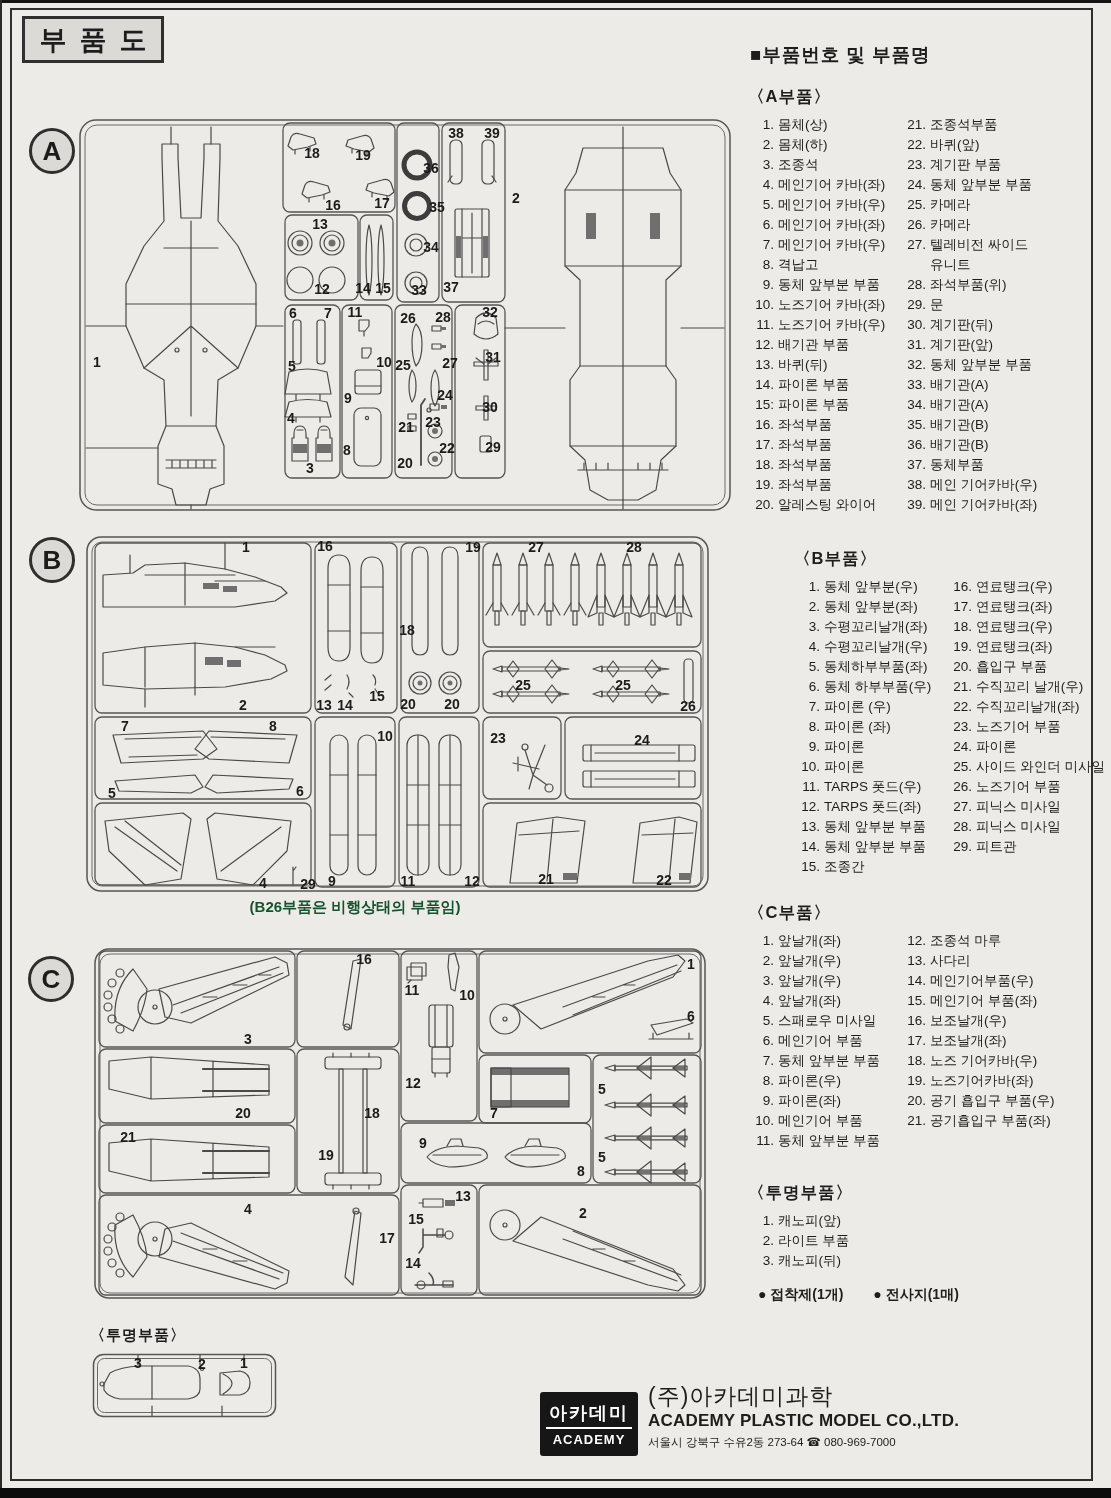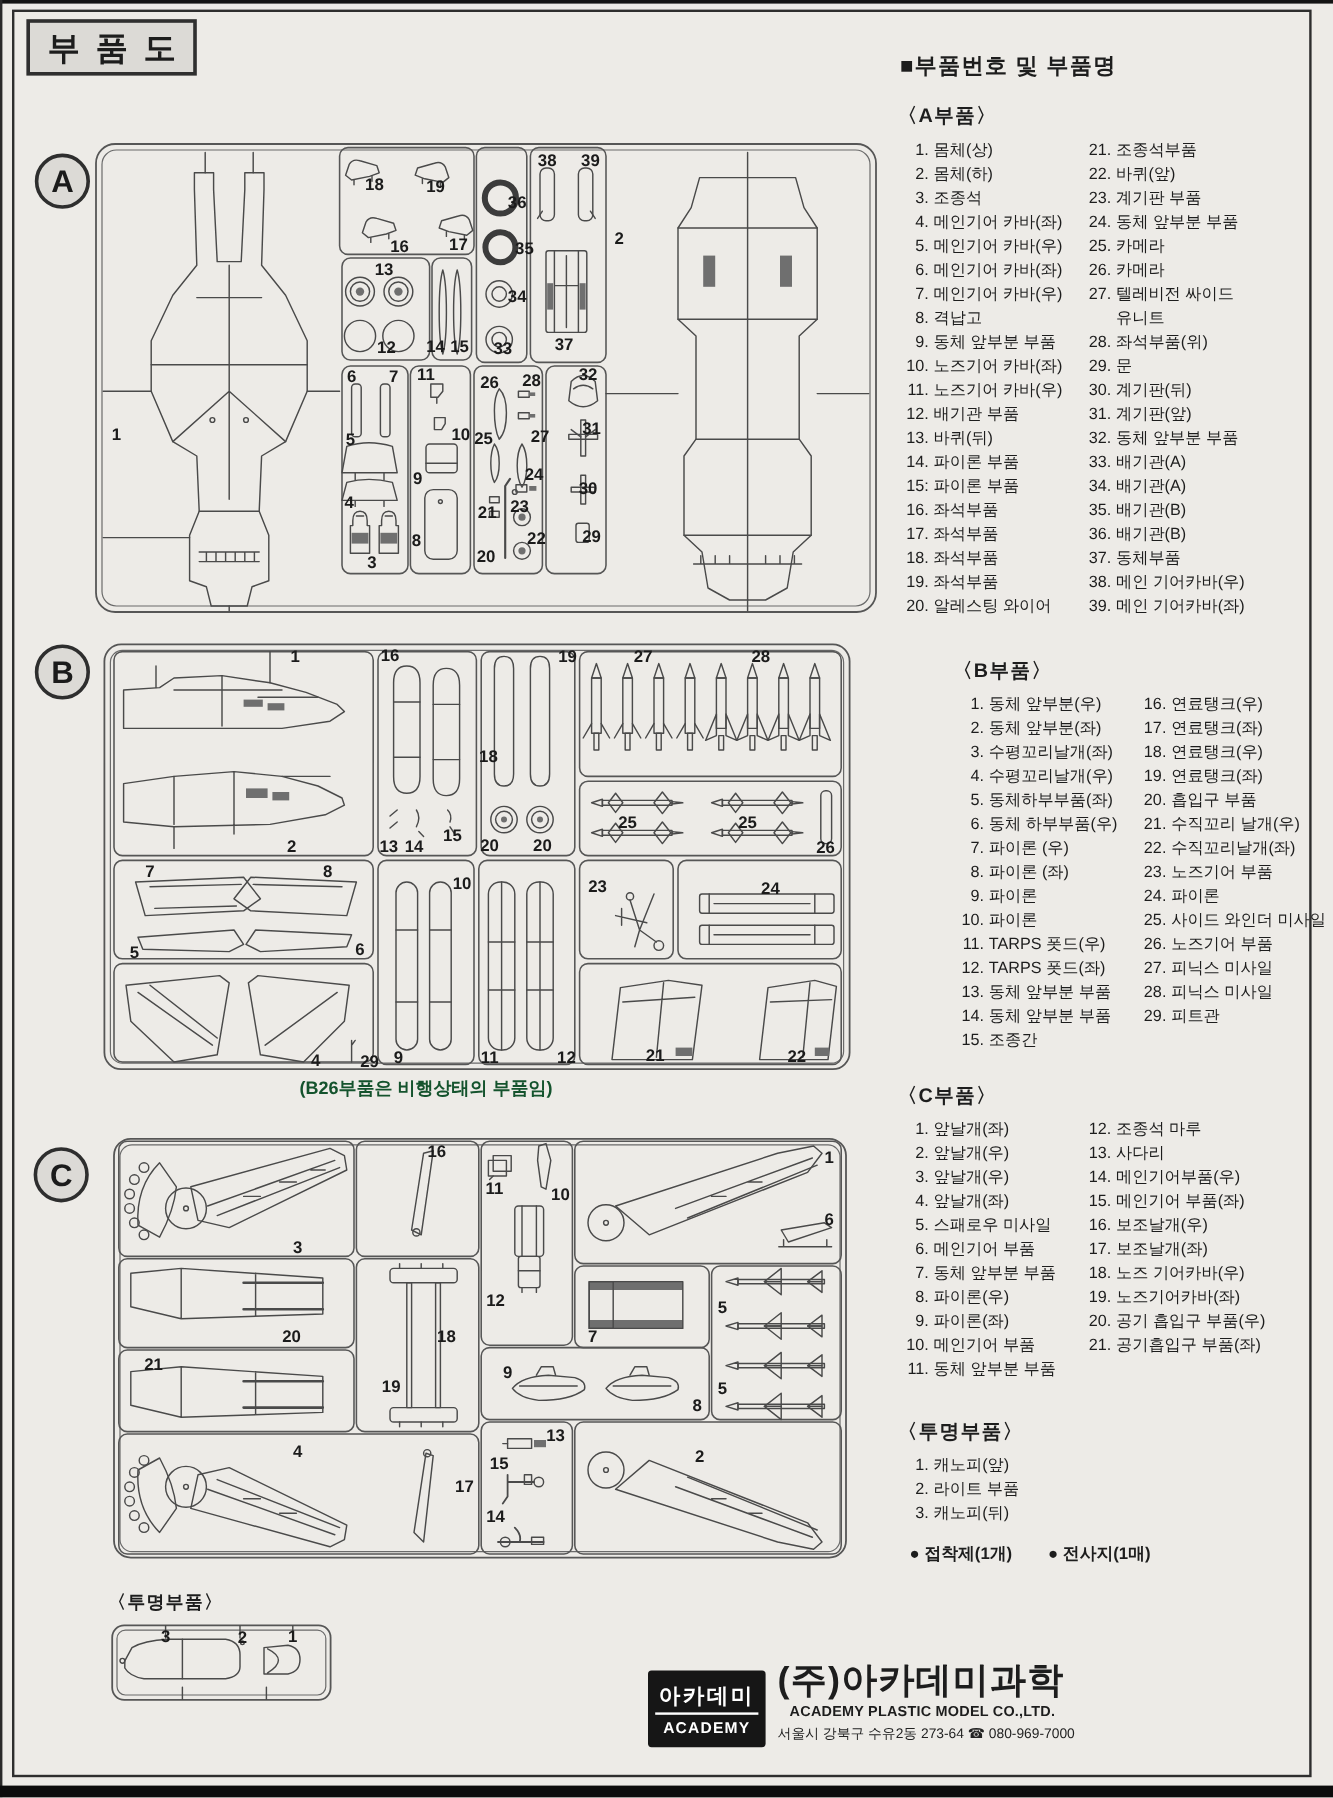--- a/index.html
+++ b/index.html
@@ -32,22 +32,22 @@
   .prow.wrap .pnum{visibility:hidden;}
   .clear-header-left{position:absolute;left:90px;top:1326px;font-size:15px;font-weight:bold;letter-spacing:1px;}
   .extras{position:absolute;left:758px;top:1286px;font-size:14px;font-weight:bold;}
   .extras span{margin-right:26px;}
   .logo-box{position:absolute;left:540px;top:1392px;width:98px;height:64px;background:#161616;border-radius:3px;
             display:flex;flex-direction:column;align-items:center;justify-content:center;z-index:2;}
   .logo-kr{color:#fff;font-size:18px;font-weight:bold;letter-spacing:2px;border-bottom:2px solid #fff;
            padding:0 3px 2px 3px;}
   .logo-en{color:#fff;font-size:13px;font-weight:bold;letter-spacing:1px;margin-top:3px;}
   .company{position:absolute;left:648px;top:1384px;width:330px;z-index:2;}
-  .company .c-kr{font-size:30px;font-weight:700;letter-spacing:1px;line-height:1.1;}
-  .company .c-en{font-size:12px;font-weight:bold;margin-top:2px;letter-spacing:.2px;margin-left:10px;}
+  .company .c-kr{font-size:23px;font-weight:400;letter-spacing:1px;line-height:1.1;}
+  .company .c-en{font-size:17px;font-weight:bold;margin-top:2px;letter-spacing:.2px;}
   .company .c-ad{font-size:11.5px;margin-top:4px;color:#222;}
   svg .ln{stroke:#4a4a4a;stroke-width:1.2;fill:none;stroke-linejoin:round;stroke-linecap:round;}
   svg .fr{stroke:#565656;stroke-width:1.5;fill:none;}
   svg .fr2{stroke:#6a6a6a;stroke-width:1;fill:none;}
   svg .bx{stroke:#565656;stroke-width:1.3;fill:none;}
   svg .dk{fill:#6f6f6f;stroke:none;}
 </style>
 </head>
 <body>
 
@@ -192,21 +192,21 @@
         <span class="plabel" style="left: 242px; top: 106px;">13</span>
         <span class="plabel" style="left: 244px; top: 171px;">12</span>
         <span class="plabel" style="left: 285px; top: 170px;">14</span>
         <span class="plabel" style="left: 305px; top: 170px;">15</span>
         <span class="plabel" style="left: 353px; top: 50px;">36</span>
         <span class="plabel" style="left: 359px; top: 89px;">35</span>
         <span class="plabel" style="left: 353px; top: 129px;">34</span>
         <span class="plabel" style="left: 341px; top: 172px;">33</span>
         <span class="plabel" style="left: 378px; top: 15px;">38</span>
         <span class="plabel" style="left: 414px; top: 15px;">39</span>
-        <span class="plabel" style="left: 392px; top: 169px;">37</span>
+        <span class="plabel" style="left: 373px; top: 169px;">37</span>
         <span class="plabel" style="left: 215px; top: 195px;">6</span>
         <span class="plabel" style="left: 250px; top: 195px;">7</span>
         <span class="plabel" style="left: 214px; top: 248px;">5</span>
         <span class="plabel" style="left: 213px; top: 300px;">4</span>
         <span class="plabel" style="left: 232px; top: 350px;">3</span>
         <span class="plabel" style="left: 277px; top: 194px;">11</span>
         <span class="plabel" style="left: 306px; top: 244px;">10</span>
         <span class="plabel" style="left: 270px; top: 280px;">9</span>
         <span class="plabel" style="left: 269px; top: 332px;">8</span>
         <span class="plabel" style="left: 330px; top: 200px;">26</span>

